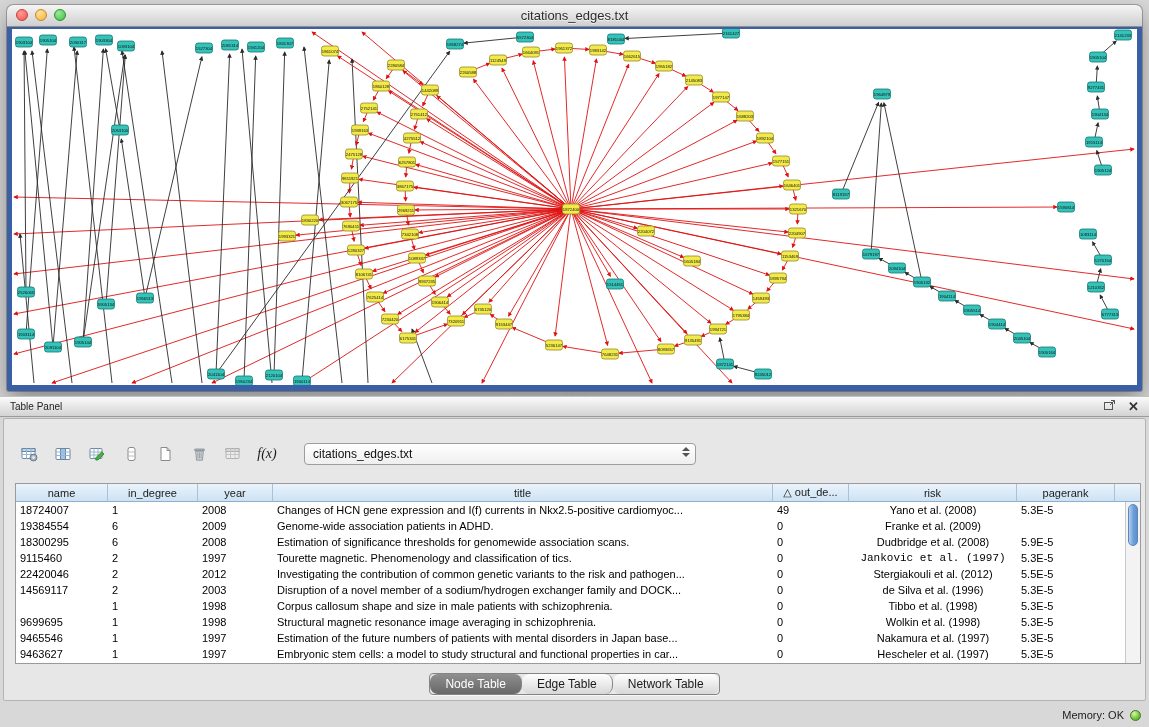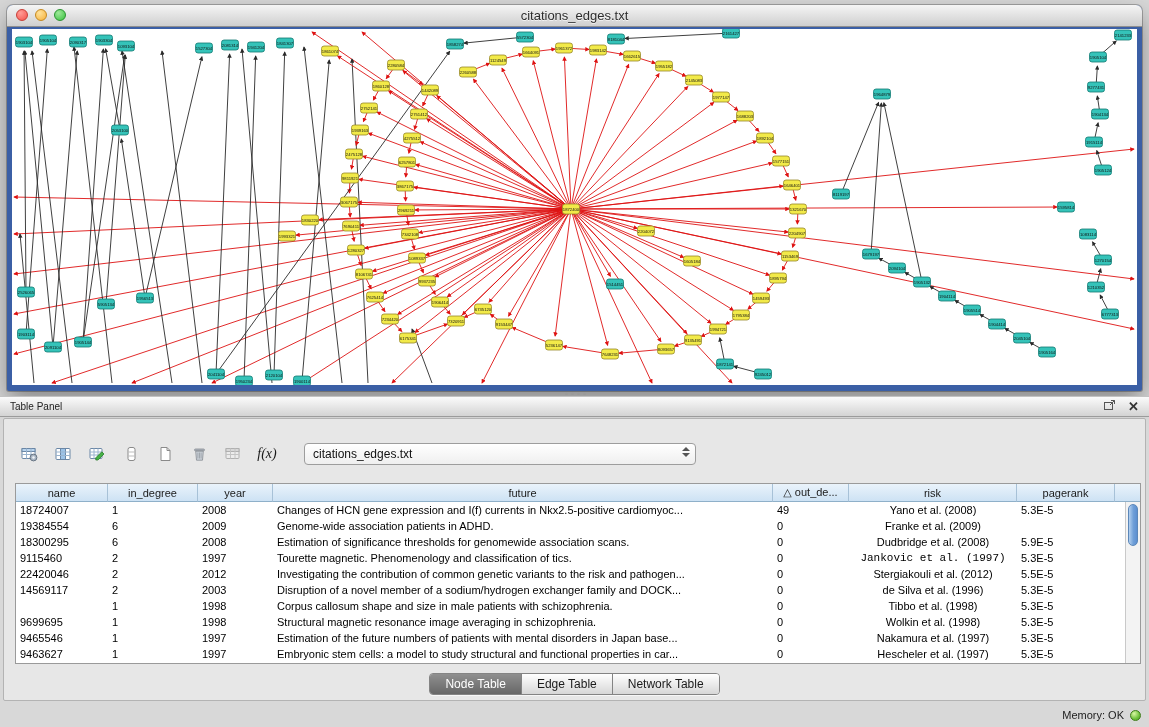--- a/index.html
+++ b/index.html
@@ -67,21 +67,21 @@
   .td{font-size:11px;line-height:16px;color:#000;white-space:nowrap;overflow:hidden;
     box-sizing:border-box;padding:0 4px;}
   .vscroll{position:absolute;right:0;top:18px;width:15px;bottom:0;background:#f3f3f3;border-left:1px solid #c9c9c9;box-sizing:border-box;}
   .vthumb{position:absolute;left:2px;right:2px;top:2px;height:42px;border-radius:6px;
     background:linear-gradient(90deg,#b3d0ef,#6f9fd8 55%,#5c8fd0);border:1px solid #5b87b9;box-sizing:border-box;}
 
   .tabsbar{position:absolute;left:0;right:0;top:254px;display:flex;justify-content:center;}
   .tabs{display:flex;border:1px solid #848484;border-radius:4px;overflow:hidden;height:20px;
     box-shadow:0 1px 0 rgba(255,255,255,.65);}
   .tab{font-size:12px;padding:0 15px;display:flex;align-items:center;
-    background:linear-gradient(#ffffff,#d7d7d7);color:#1b1b1b;border-right:1px solid #848484;}
+    background:linear-gradient(#ffffff,#d7d7d7);color:#1b1b1b;border-right:1px solid #848484;border-radius:8px;}
   .tab:last-child{border-right:none;}
   .tab.active{background:linear-gradient(#8f8f8f,#676767);color:#fff;}
 
   .statusbar{position:absolute;left:0;bottom:0;width:1149px;height:24px;
     display:flex;align-items:center;justify-content:flex-end;gap:6px;
     padding-right:8px;box-sizing:border-box;font-size:11px;color:#222;}
   .mem-dot{width:11px;height:11px;border-radius:50%;
     background:radial-gradient(circle at 35% 30%,#d9f7a4,#6fc13c 60%,#4a9a20);
     border:1px solid #3e7d18;box-sizing:border-box;}
 </style>
@@ -781,21 +781,21 @@
             <b class="down"></b>
           </span>
         </div>
       </div>
 
     <div class="table-wrap">
       <div class="thead" id="thead">
           <div class="th" style="width: 92px;">name</div>
           <div class="th" style="width: 90px;">in_degree</div>
           <div class="th" style="width: 75px;">year</div>
-          <div class="th" style="width: 500px;">future</div>
+          <div class="th" style="width: 500px;">title</div>
           <div class="th" style="width: 76px;">△ out_de...</div>
           <div class="th" style="width: 168px;">risk</div>
           <div class="th" style="width: 98px;">pagerank</div>
           <div class="th filler"></div>
         </div>
       <div class="tbody" id="tbody">
           <div class="tr">
             <div class="td" style="width: 92px; text-align: left;">18724007</div>
             <div class="td" style="width: 90px; text-align: left;">1</div>
             <div class="td" style="width: 75px; text-align: left;">2008</div>

